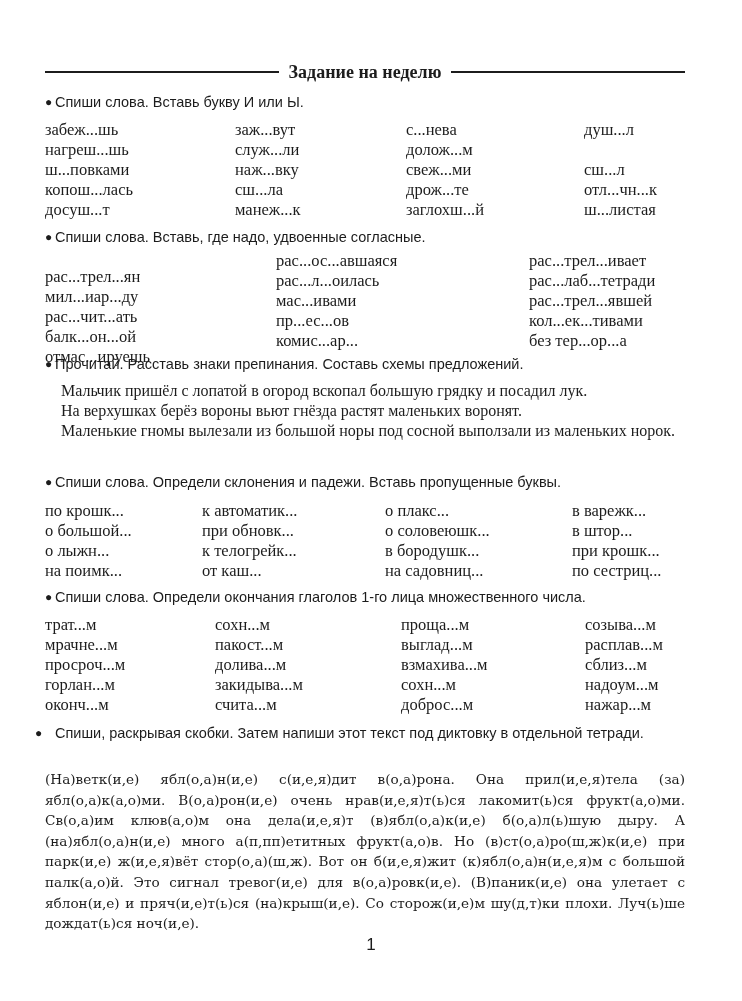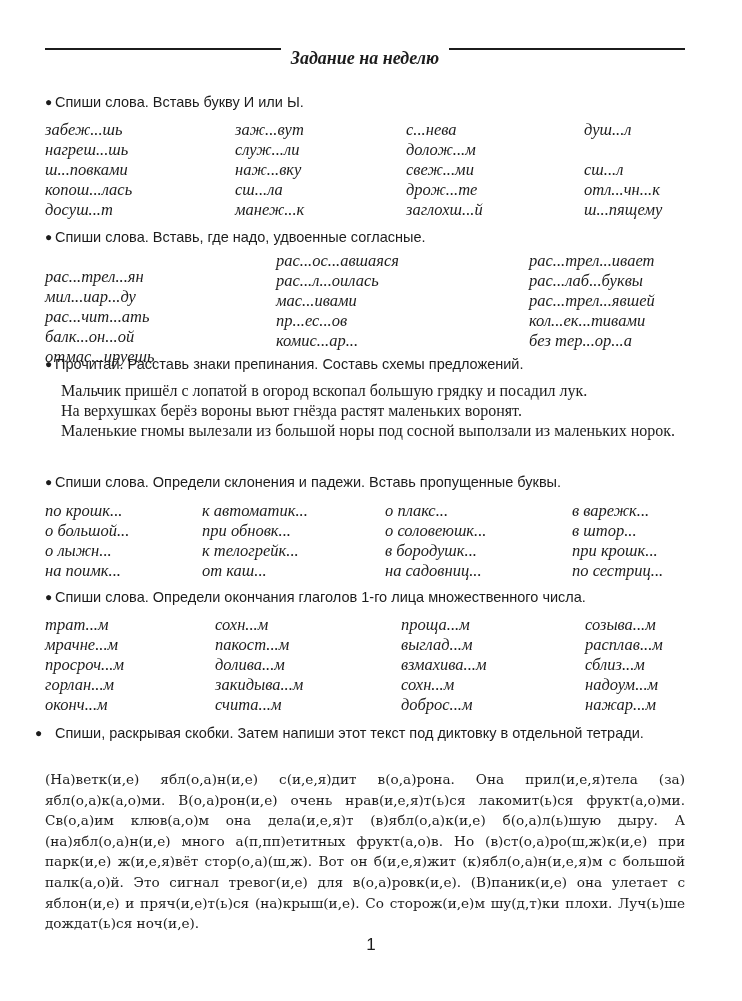--- a/index.html
+++ b/index.html
@@ -3,39 +3,39 @@
 <meta charset="utf-8">
 <style>
   html, body { margin: 0; padding: 0; background: #ffffff; }
   body {
     width: 742px; height: 1001px; position: relative; overflow: hidden;
     font-family: "DejaVu Serif", "Liberation Serif", serif;
     color: #1c1c1c;
   }
   .page { position: absolute; left: 45px; top: 0; width: 640px; }
   .header {
-    position: absolute; top: 48px; left: 0; width: 640px; height: 24px;
-    display: flex;  font-style: italic;
+    position: absolute; top: 60px; left: 0; width: 640px; height: 24px;
+    display: flex; align-items: center;
   }
   .header .line { flex: 1; height: 2px; background: #1c1c1c; }
   .header .title {
     padding: 0 10px; font-family: "Liberation Serif", serif;
     font-weight: bold; font-size: 18px; white-space: nowrap;
   }
   .task {
     position: absolute; left: 0; width: 640px;
     font-family: "Liberation Sans", sans-serif; font-size: 14.5px;
     transform-origin: left top;
   }
   .task .bullet { display: inline-block; width: 10px; font-size: 12px; vertical-align: 1px; }
   .words {
     position: absolute; left: 0; width: 640px;
     font-family: "Liberation Serif", serif; font-size: 16.5px; line-height: 20px;
   }
-  .wrow { display: flex; height: 20px; font-style: italic; }
+  .wrow { display: flex; height: 20px; }
   .wrow span { display: block; white-space: nowrap; }
   .c4 span:nth-child(1) { width: 190px; }
   .c4 span:nth-child(2) { width: 171px; }
   .c4 span:nth-child(3) { width: 178px; }
   .c3 span:nth-child(1) { width: 231px; margin-top: 16px; }
   .c3 span:nth-child(2) { width: 253px; }
   .c4b span:nth-child(1) { width: 157px; }
   .c4b span:nth-child(2) { width: 183px; }
   .c4b span:nth-child(3) { width: 187px; }
   .c4c span:nth-child(1) { width: 170px; }
@@ -92,37 +92,37 @@
     <div class="wrow">
         <span>копош...лась</span>
         <span>сш...ла</span>
         <span>дрож...те</span>
         <span>отл...чн...к</span>
       </div>
     <div class="wrow">
         <span>досуш...т</span>
         <span>манеж...к</span>
         <span>заглохш...й</span>
-        <span>ш...пящему</span>
+        <span>ш...листая</span>
       </div>
   </div>
 
   <div class="task" style="top:229px">
     <span class="bullet">●</span><span>Спиши слова. Вставь, где надо, удвоенные согласные.</span>
   </div>
   <div class="words c3" style="top:251px">
     <div class="wrow">
         <span>рас...трел...ян</span>
         <span>рас...ос...авшаяся</span>
         <span>рас...трел...ивает</span>
       </div>
     <div class="wrow">
         <span>мил...иар...ду</span>
         <span>рас...л...оилась</span>
-        <span>рас...лаб...буквы</span>
+        <span>рас...лаб...тетради</span>
       </div>
     <div class="wrow">
         <span>рас...чит...ать</span>
         <span>мас...ивами</span>
         <span>рас...трел...явшей</span>
       </div>
     <div class="wrow">
         <span>балк...он...ой</span>
         <span>пр...ес...ов</span>
         <span>кол...ек...тивами</span>

